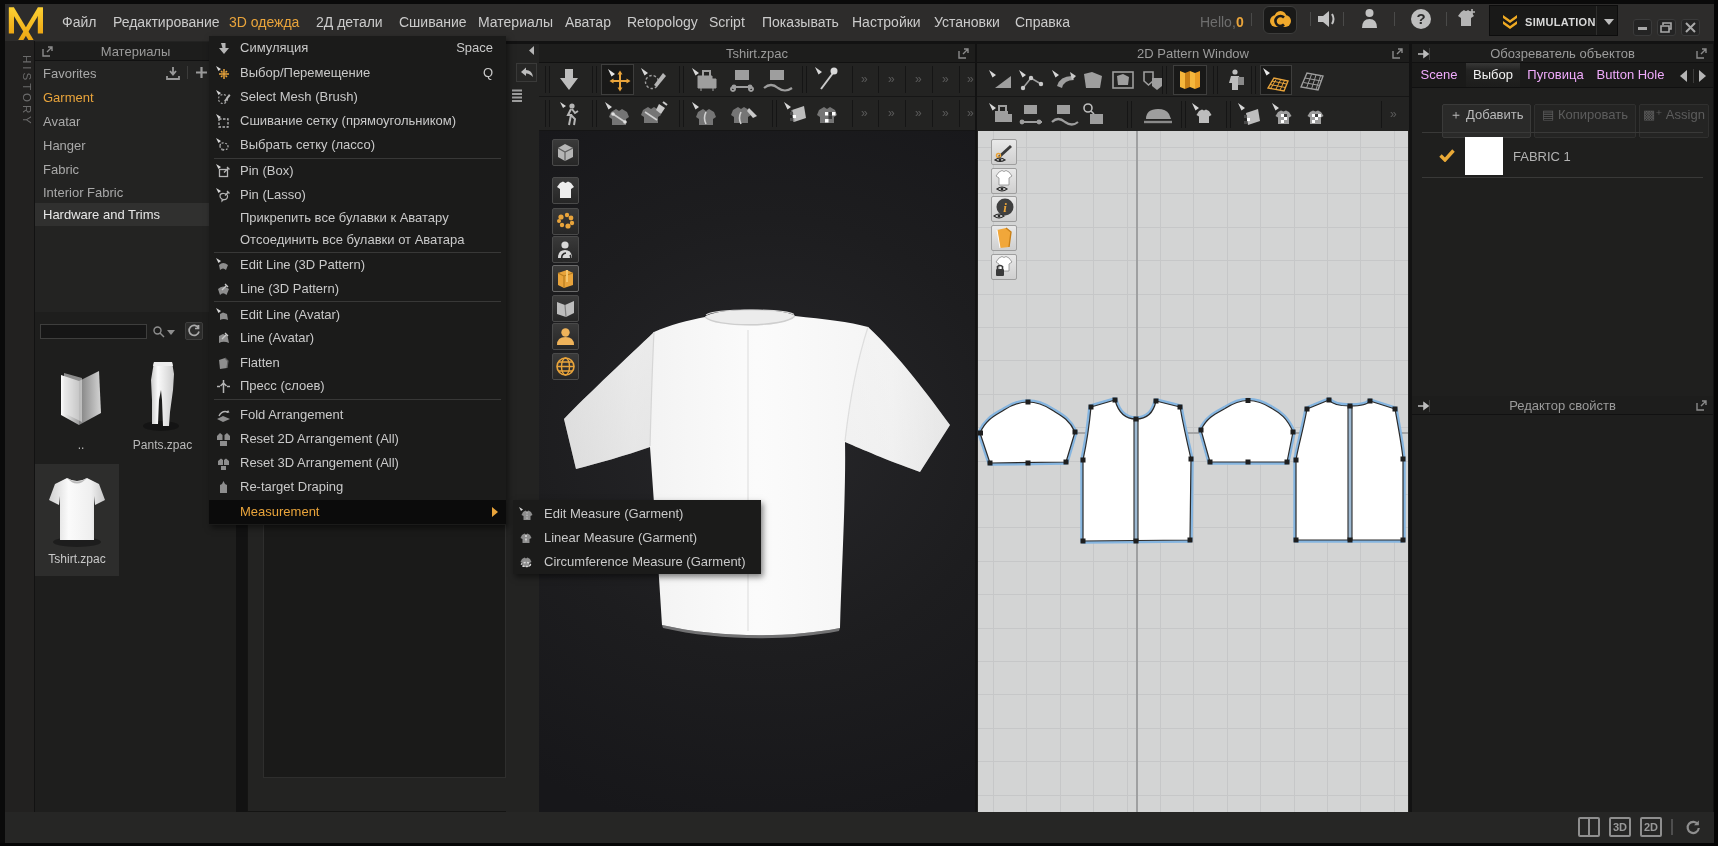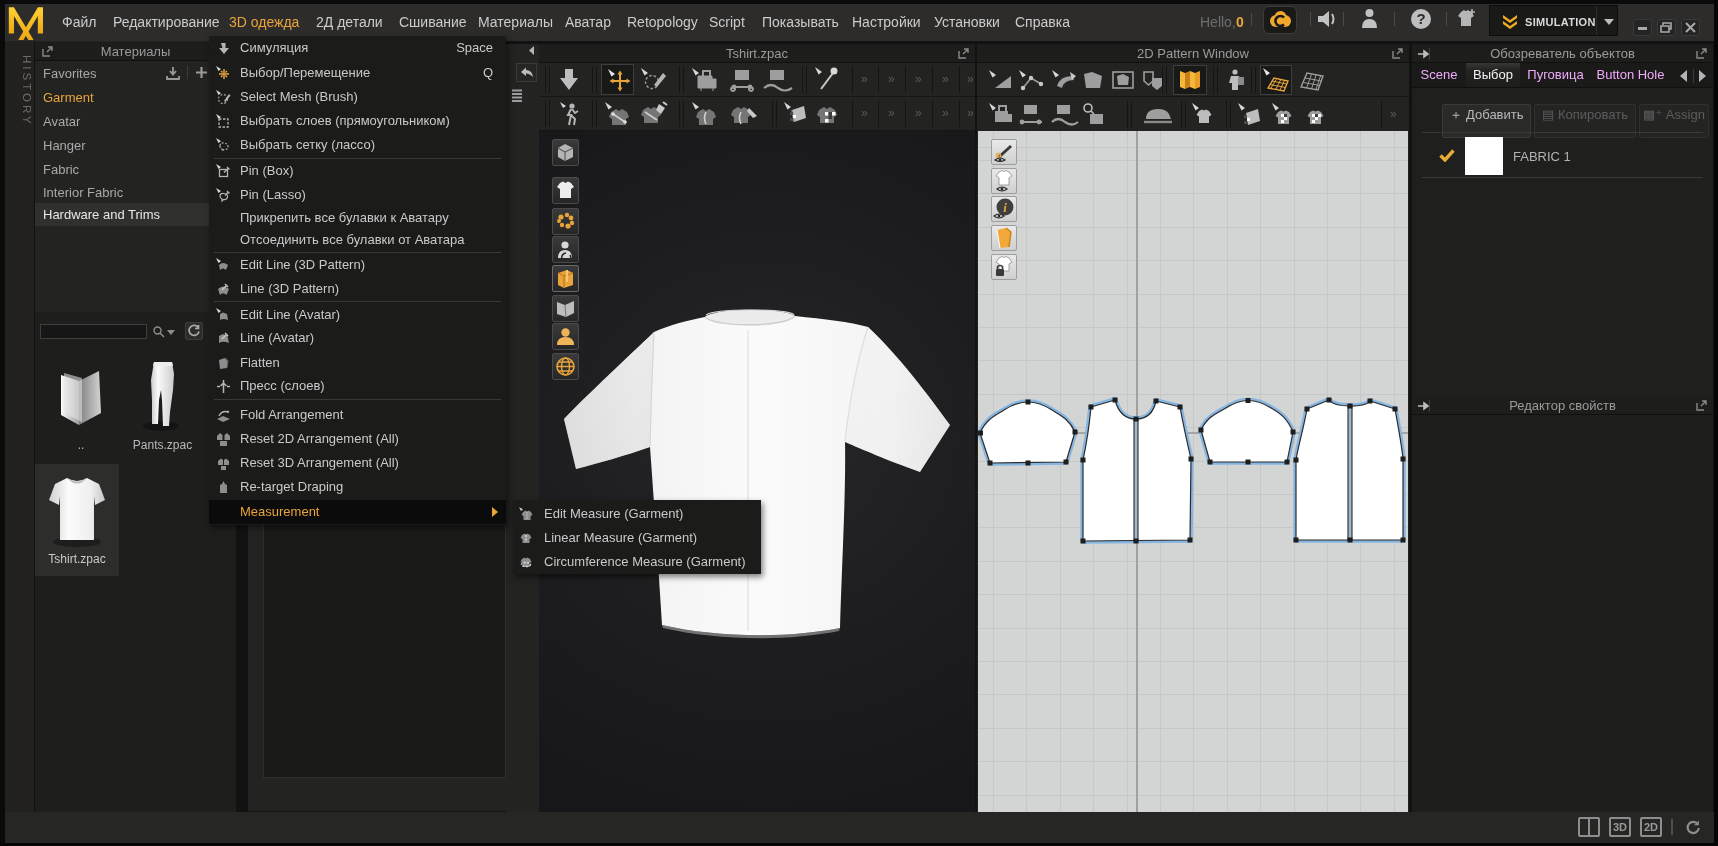--- a/index.html
+++ b/index.html
@@ -748,21 +748,21 @@
           <circle cx="8" cy="10" r="4.5" fill="none" stroke="#9e9e9e" stroke-width="1.2" stroke-dasharray="2 1.6"></circle>
           <path d="M9 12 L14 5 L15.5 6.5 L10.5 13 Z" fill="#b5b5b5"></path>
         </svg>
         <span class="txt">Select Mesh (Brush)</span>
       </div>
     <div class="mi" style="top:73px">
         <svg class="ic" viewBox="0 0 17 17">
           <path d="M1 1 L6 4 L3.5 6 Z" fill="#d8d8d8"></path>
           <rect x="4" y="6" width="9" height="8" fill="none" stroke="#b5b5b5" stroke-width="1.3" stroke-dasharray="2.5 1.5"></rect>
         </svg>
-        <span class="txt">Выбрать слоев (прямоугольником)</span>
+        <span class="txt">Сшивание сетку (прямоугольником)</span>
       </div>
     <div class="mi" style="top:97px">
         <svg class="ic" viewBox="0 0 17 17">
           <path d="M1 1 L6 4 L3.5 6 Z" fill="#d8d8d8"></path>
           <path d="M5 9 Q5 5.5 9 6 Q13 6.5 13 9.5 Q13 13 9 12.5 L7 14 L7 12 Q5 11.5 5 9 Z" fill="none" stroke="#b5b5b5" stroke-width="1.2" stroke-dasharray="2 1.4"></path>
         </svg>
         <span class="txt">Выбрать сетку (лассо)</span>
       </div>
     <div class="msep" style="top:122px"></div>
     <div class="mi" style="top:123px">

